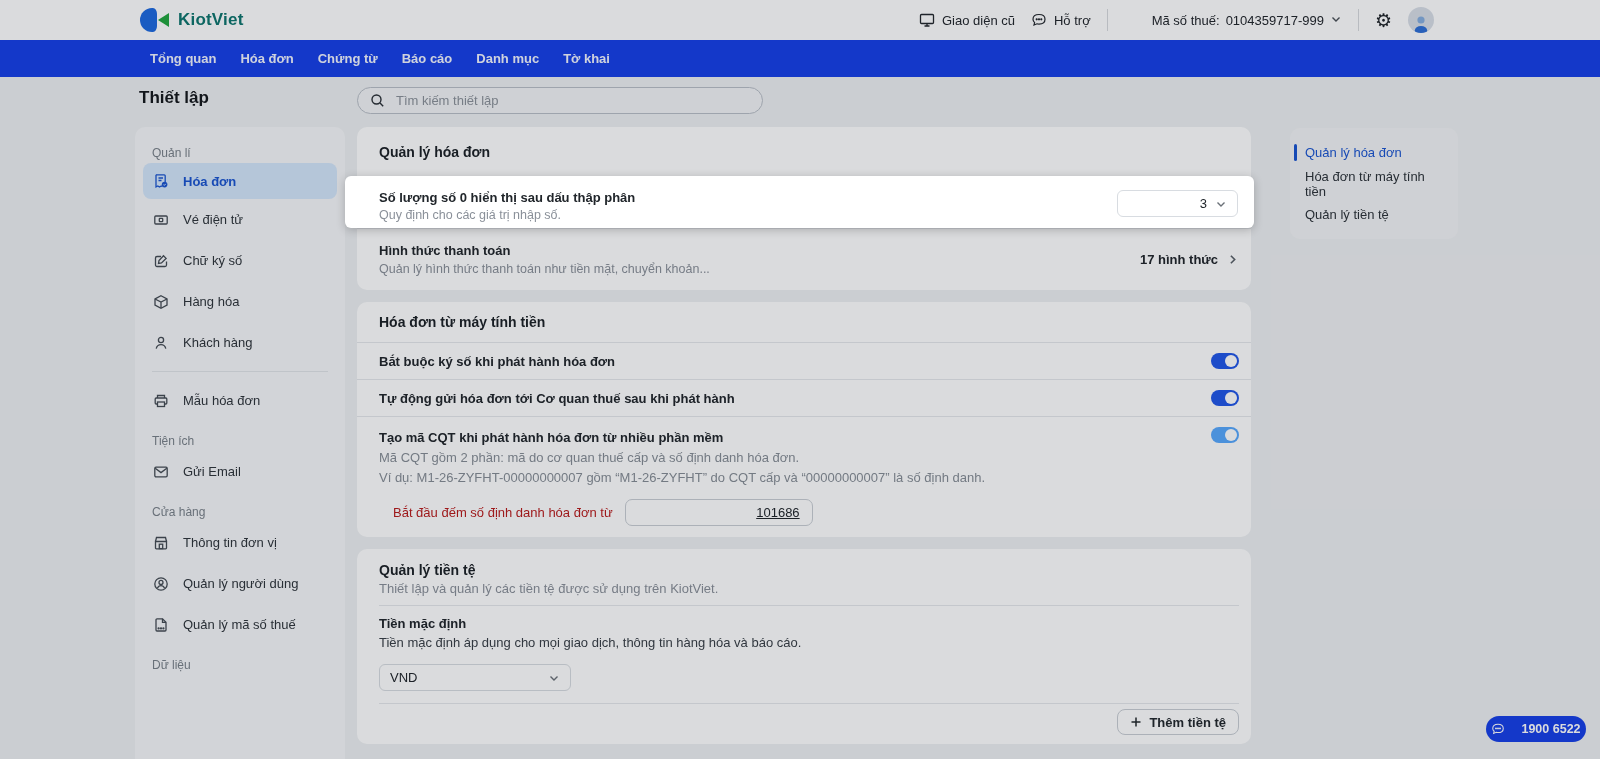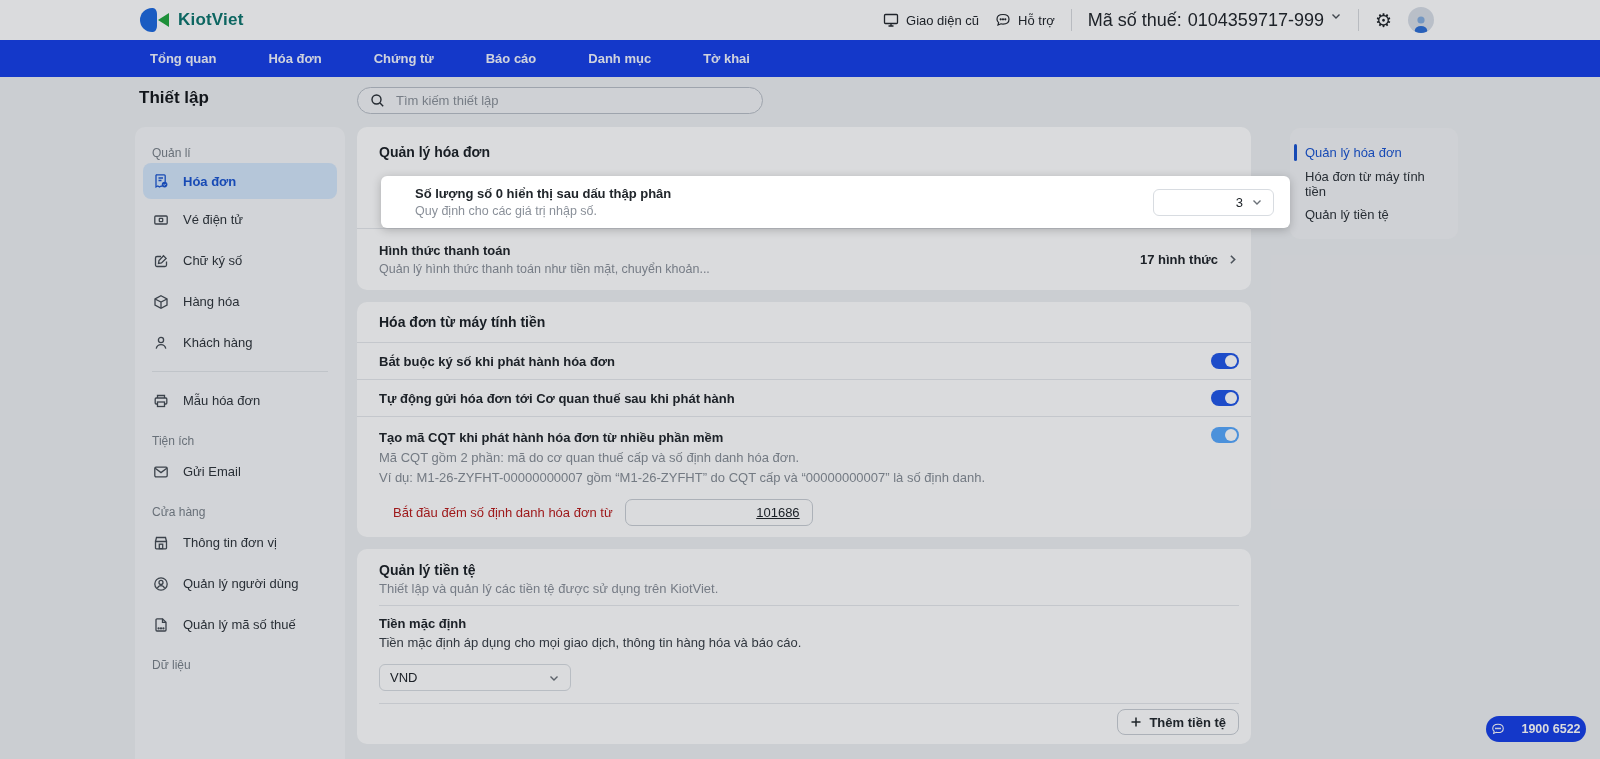--- a/index.html
+++ b/index.html
@@ -13,29 +13,29 @@
   .brand{display:flex;align-items:center;gap:8px;margin-left:140px;}
   .logo-mark{position:relative;width:30px;height:26px;}
   .logo-blue{position:absolute;left:0;top:1px;width:17px;height:24px;background:#1e6ae0;
              border-radius:12px 4px 4px 12px / 12px 6px 6px 12px;}
   .logo-green{position:absolute;left:18px;top:6px;width:0;height:0;
               border-top:7px solid transparent;border-bottom:7px solid transparent;border-right:11px solid #21a63f;}
   .brand-name{font-size:17px;font-weight:700;color:#0f766e;letter-spacing:.2px;}
   .top-right{margin-left:auto;margin-right:166px;display:flex;align-items:center;gap:16px;}
   .top-link{display:flex;align-items:center;gap:7px;font-size:13px;color:#23272c;cursor:pointer;}
   .v-div{width:1px;height:22px;background:#d7dadd;}
-  .tax{display:flex;gap:6px;font-size:18px;color:#23272c;cursor:pointer;}
+  .tax{display:flex;gap:6px;font-size:13px;color:#23272c;cursor:pointer;margin-left:28px;}
   .tax .val{font-weight:500;}
   .gear{font-size:19px;color:#1f2428;line-height:1;cursor:pointer;}
   .avatar{width:26px;height:26px;border-radius:50%;background:#d9dfe7;display:flex;align-items:flex-end;justify-content:center;overflow:hidden;cursor:pointer;}
 
   
   .navbar{position:absolute;top:40px;left:0;width:1600px;height:37px;background:#1740e8;
           display:flex;align-items:center;z-index:1;}
-  .nav-items{display:flex;gap:52px;margin-left:150px;}
+  .nav-items{display:flex;gap:24px;margin-left:150px;}
   .nav-item{font-size:13px;font-weight:700;color:#f2f5ff;cursor:pointer;white-space:nowrap;}
 
   
   .page-title{position:absolute;left:139px;top:88px;font-size:17px;font-weight:700;color:#15181c;}
   .searchbox{position:absolute;left:357px;top:87px;width:406px;height:27px;border:1px solid #b9bfc7;
              border-radius:14px;display:flex;align-items:center;padding:0 12px;gap:9px;background:#f2f4f6;}
   .searchbox input{border:none;outline:none;background:transparent;font-size:13px;color:#3a4047;width:100%;
                    font-family:inherit;}
   .searchbox input::placeholder{color:#8b9199;}
 
@@ -60,22 +60,22 @@
   
   .card1{height:163px;}
   .card1 .header{height:49px;display:flex;align-items:center;padding:0 22px;}
   .spot-space{height:52px;}
   .row-payment{height:62px;border-top:1px solid #e6e8eb;display:flex;align-items:center;justify-content:space-between;
                padding:0 12px 0 22px;cursor:pointer;}
   .rp-right{display:flex;align-items:center;gap:8px;font-size:13px;font-weight:700;color:#21262b;}
 
   
   .spot-row{position:absolute;left:-12px;top:49px;width:909px;height:52px;background:#ffffff;border-radius:6px;
-            z-index:60;display:flex;align-items:center;justify-content:space-between;padding:0 16px 0 34px;
-            box-shadow:0 2px 10px rgba(0,0,0,0.22);margin-left:36px;}
+            z-index:60;display:flex;justify-content:space-between;padding:14px 16px 0 34px;
+            box-shadow:0 2px 10px rgba(0,0,0,0.22);}
   .select{height:27px;background:#fff;border:1px solid #d8dce1;border-radius:6px;display:flex;align-items:center;
           cursor:pointer;}
   .select .sv{font-size:13px;color:#21262b;}
   .sel-decimal{width:121px;justify-content:flex-end;padding:0 10px;gap:8px;}
 
   
   .card2{margin-top:12px;height:235px;}
   .card2 .header{height:40px;display:flex;align-items:center;padding:0 22px;}
   .trow{height:37px;border-top:1px solid #e6e8eb;display:flex;align-items:center;justify-content:space-between;
         padding:0 12px 0 22px;}

